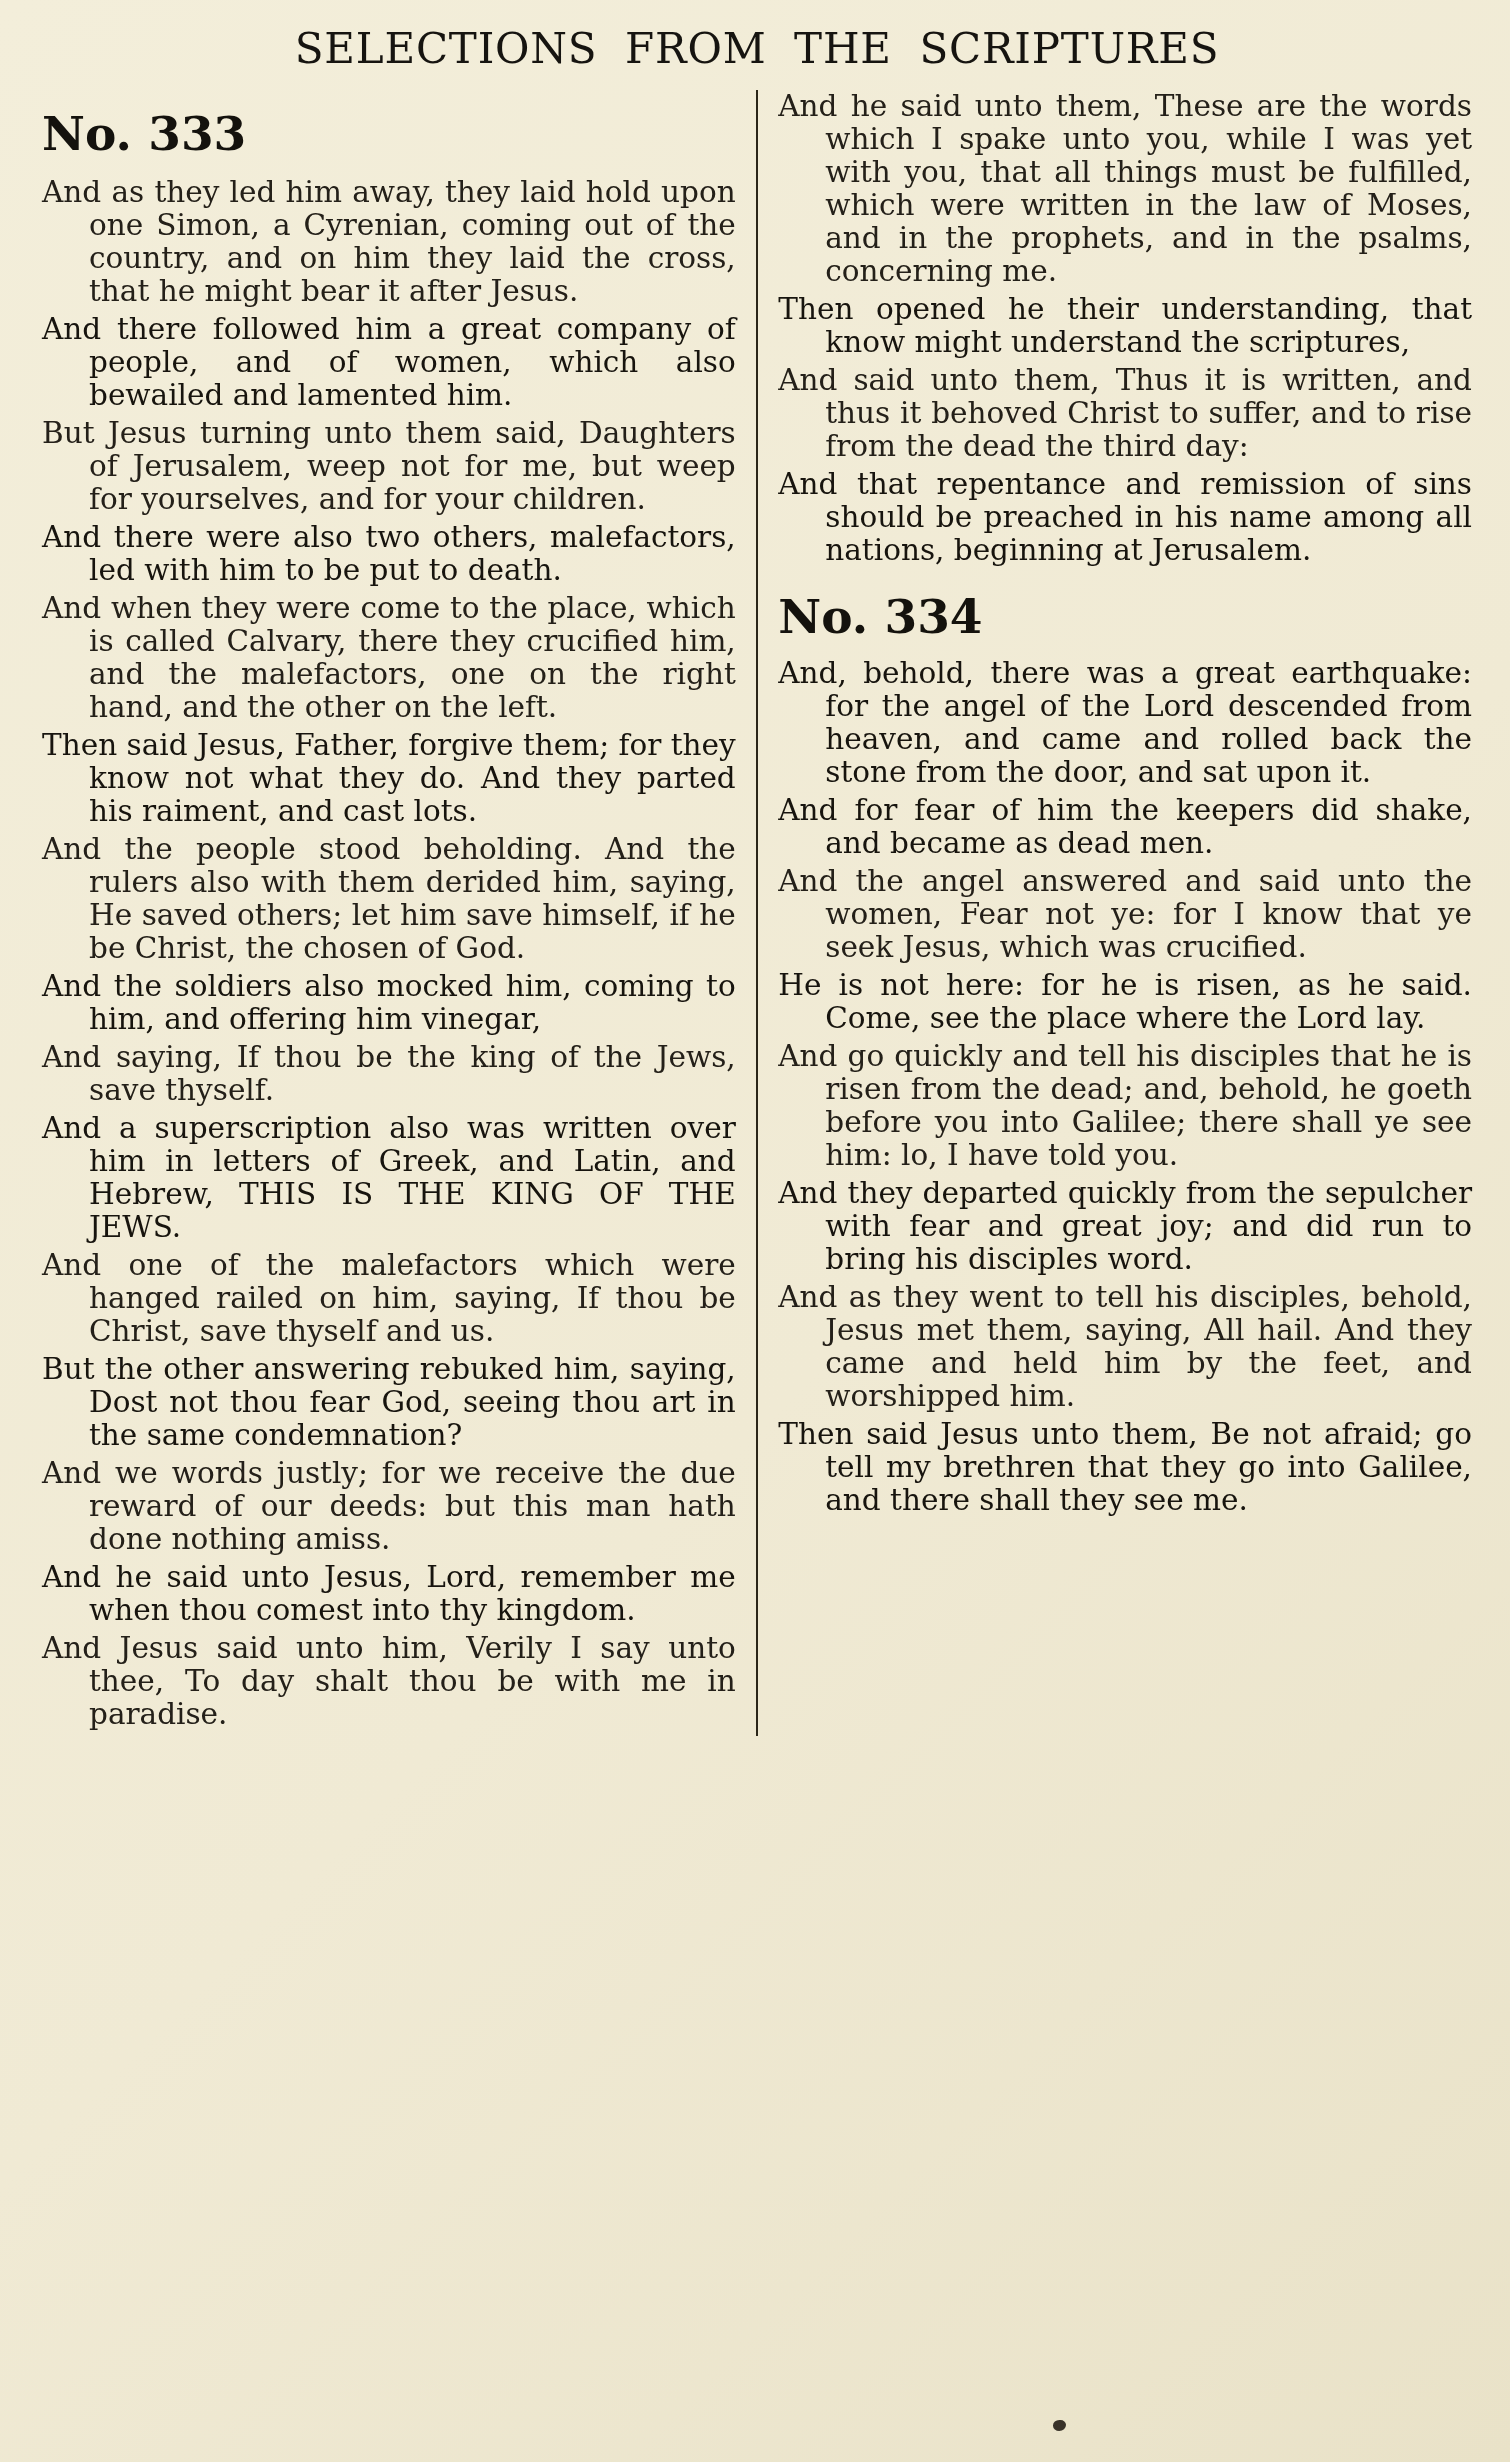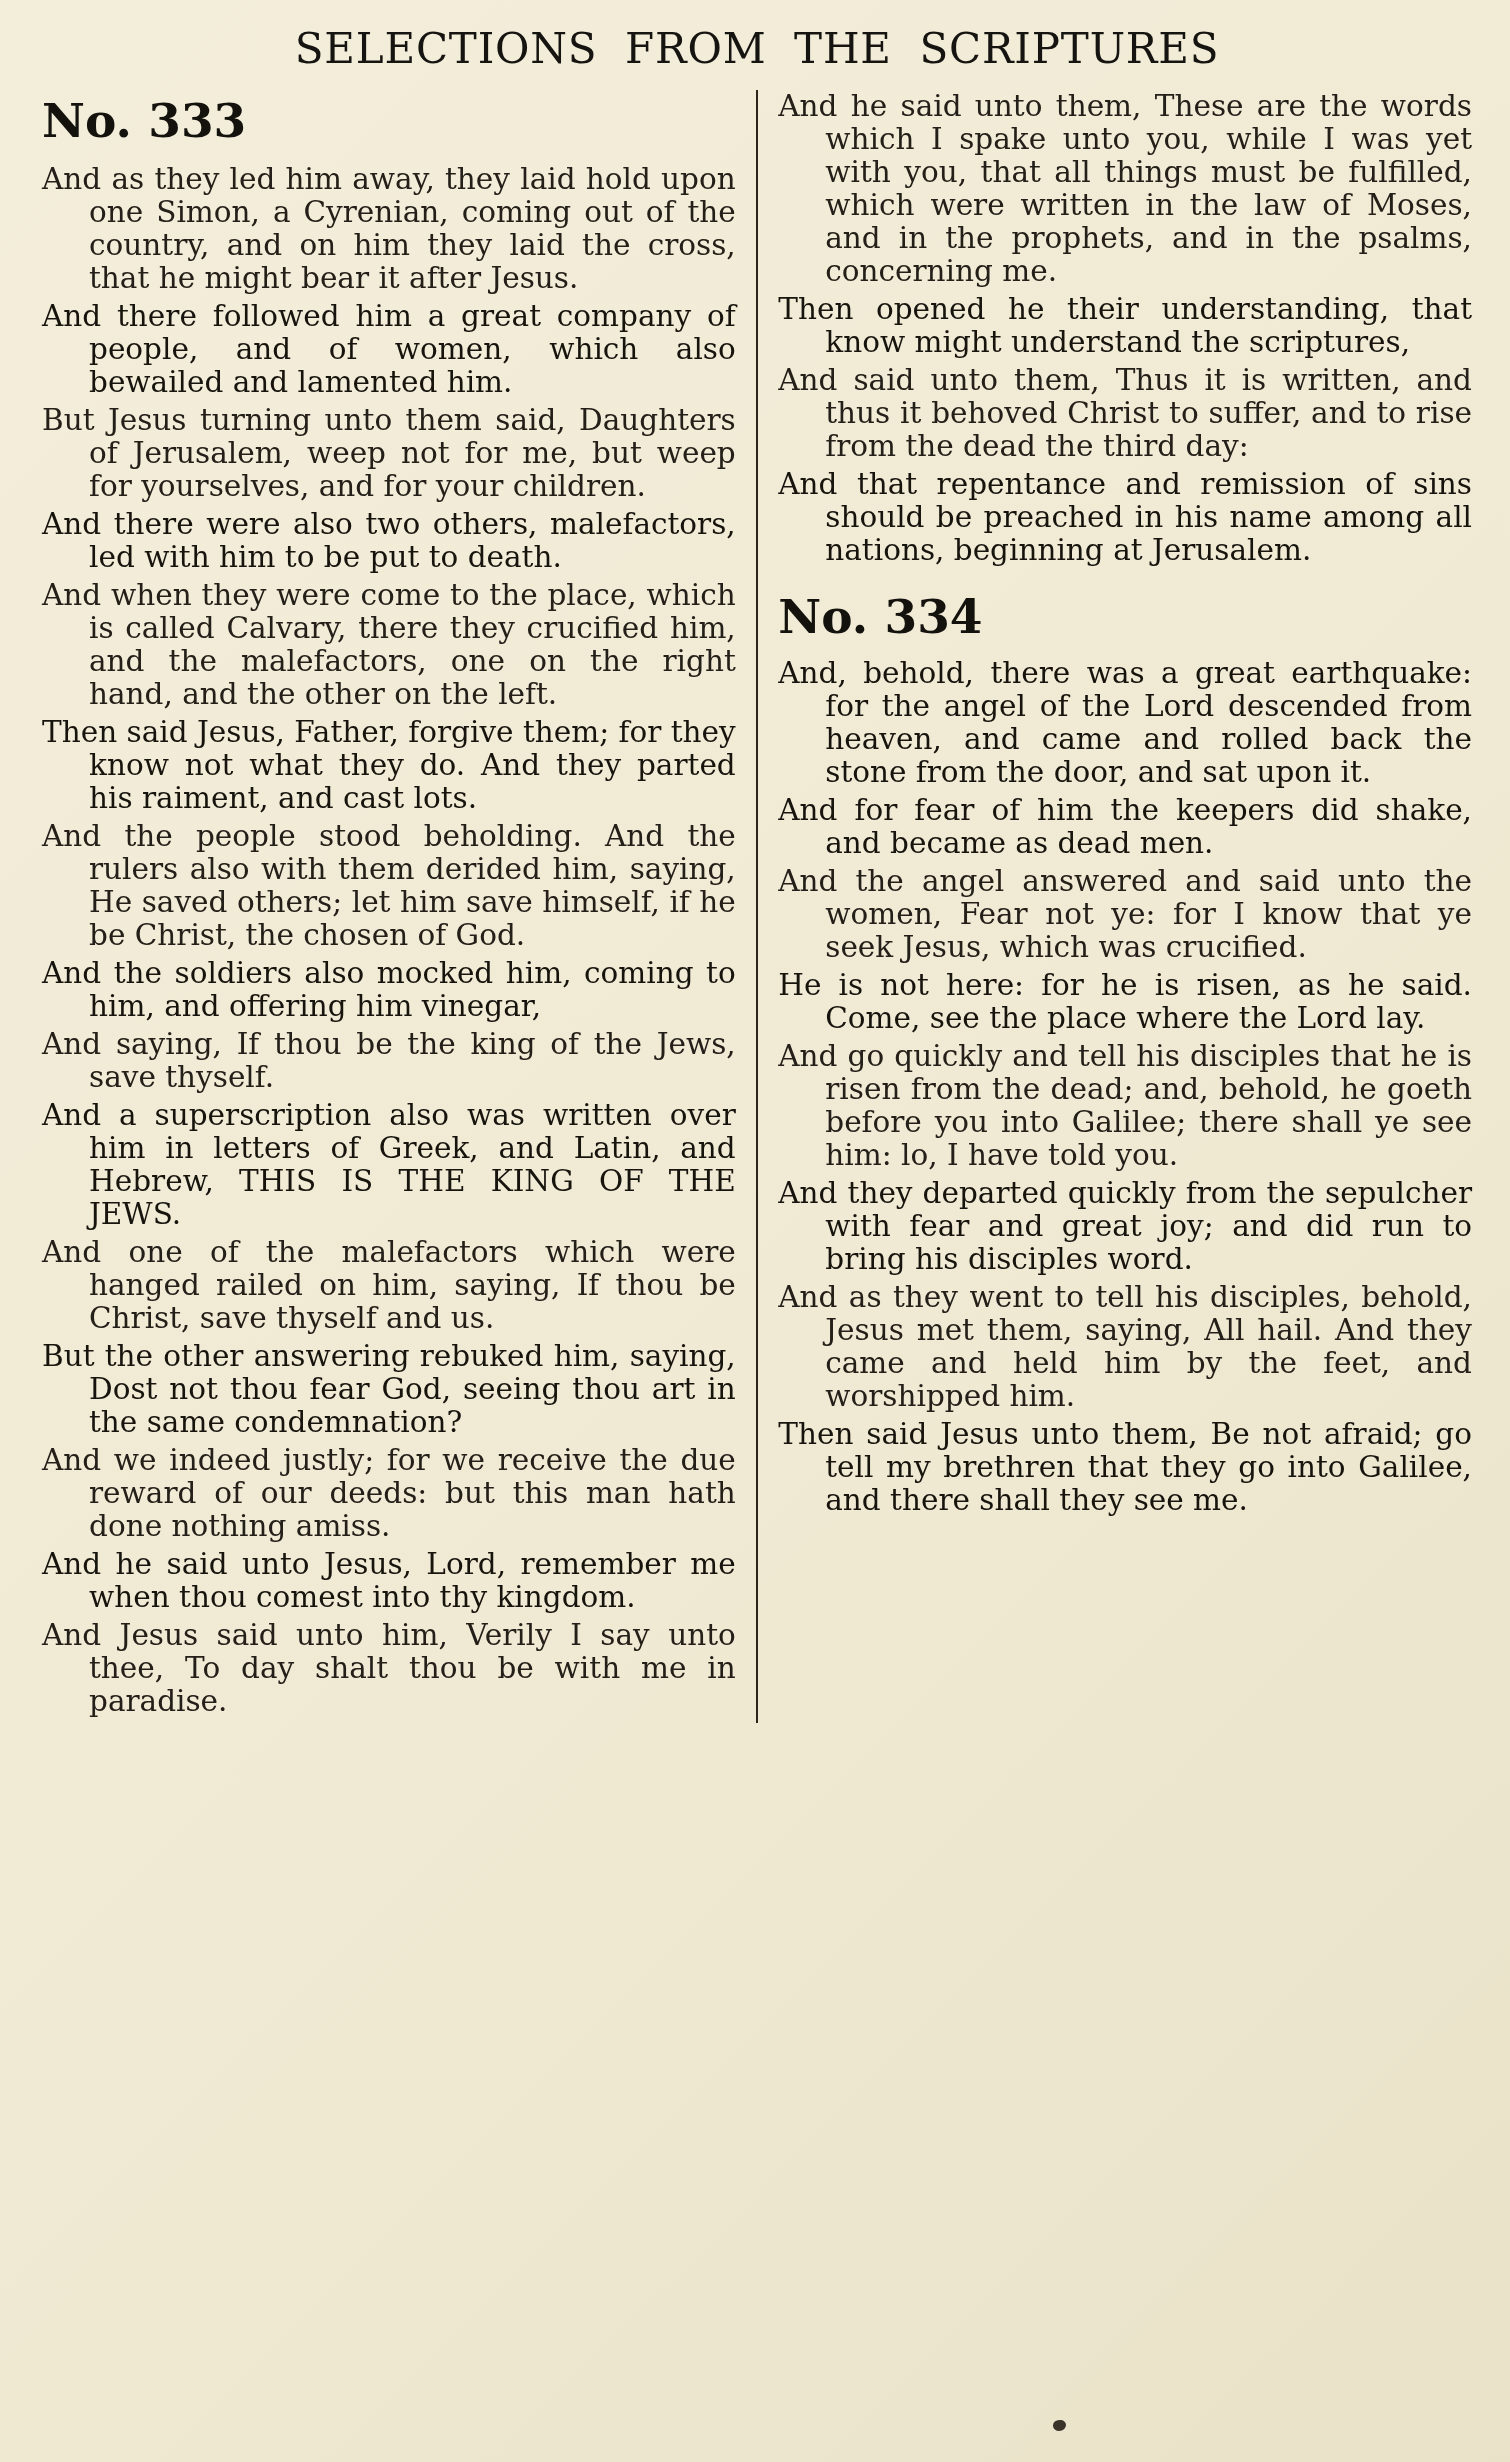--- a/index.html
+++ b/index.html
@@ -29,21 +29,21 @@
     color: #161410;
   }
   .columns {
     display: flex;
     align-items: stretch;
   }
   .column {
     flex: 1 1 0;
     min-width: 0;
   }
-  .column.left  { padding-right: 20px; }
+  .column.left  { padding-right: 20px; margin-top: 13px; }
   .column.right { padding-left: 20px; }
   .divider {
     width: 2.5px;
     background: #2b2619;
     flex: 0 0 auto;
   }
   .section-heading {
     font-size: 47px;
     font-weight: 700;
     margin: 3.4px 0 15px 0;
@@ -105,21 +105,21 @@
           <p class="para bold">And the soldiers also mocked him, coming to him, and offering him vinegar,</p>
 
           <p class="para">And saying, If thou be the king of the Jews, save thyself.</p>
 
           <p class="para bold">And a superscription also was written over him in letters of Greek, and Latin, and Hebrew, THIS IS THE KING OF THE JEWS.</p>
 
           <p class="para">And one of the malefactors which were hanged railed on him, saying, If thou be Christ, save thyself and us.</p>
 
           <p class="para bold">But the other answering rebuked him, saying, Dost not thou fear God, seeing thou art in the same condemnation?</p>
 
-          <p class="para">And we indeed justly; for we receive the due reward of our deeds: but this man hath done nothing amiss.</p>
+          <p class="para">And we words justly; for we receive the due reward of our deeds: but this man hath done nothing amiss.</p>
 
           <p class="para bold">And he said unto Jesus, Lord, remember me when thou comest into thy kingdom.</p>
 
           <p class="para">And Jesus said unto him, Verily I say unto thee, To day shalt thou be with me in paradise.</p>
         </div>
     </div>
 
     <div class="divider"></div>
 
     <div class="column right">

